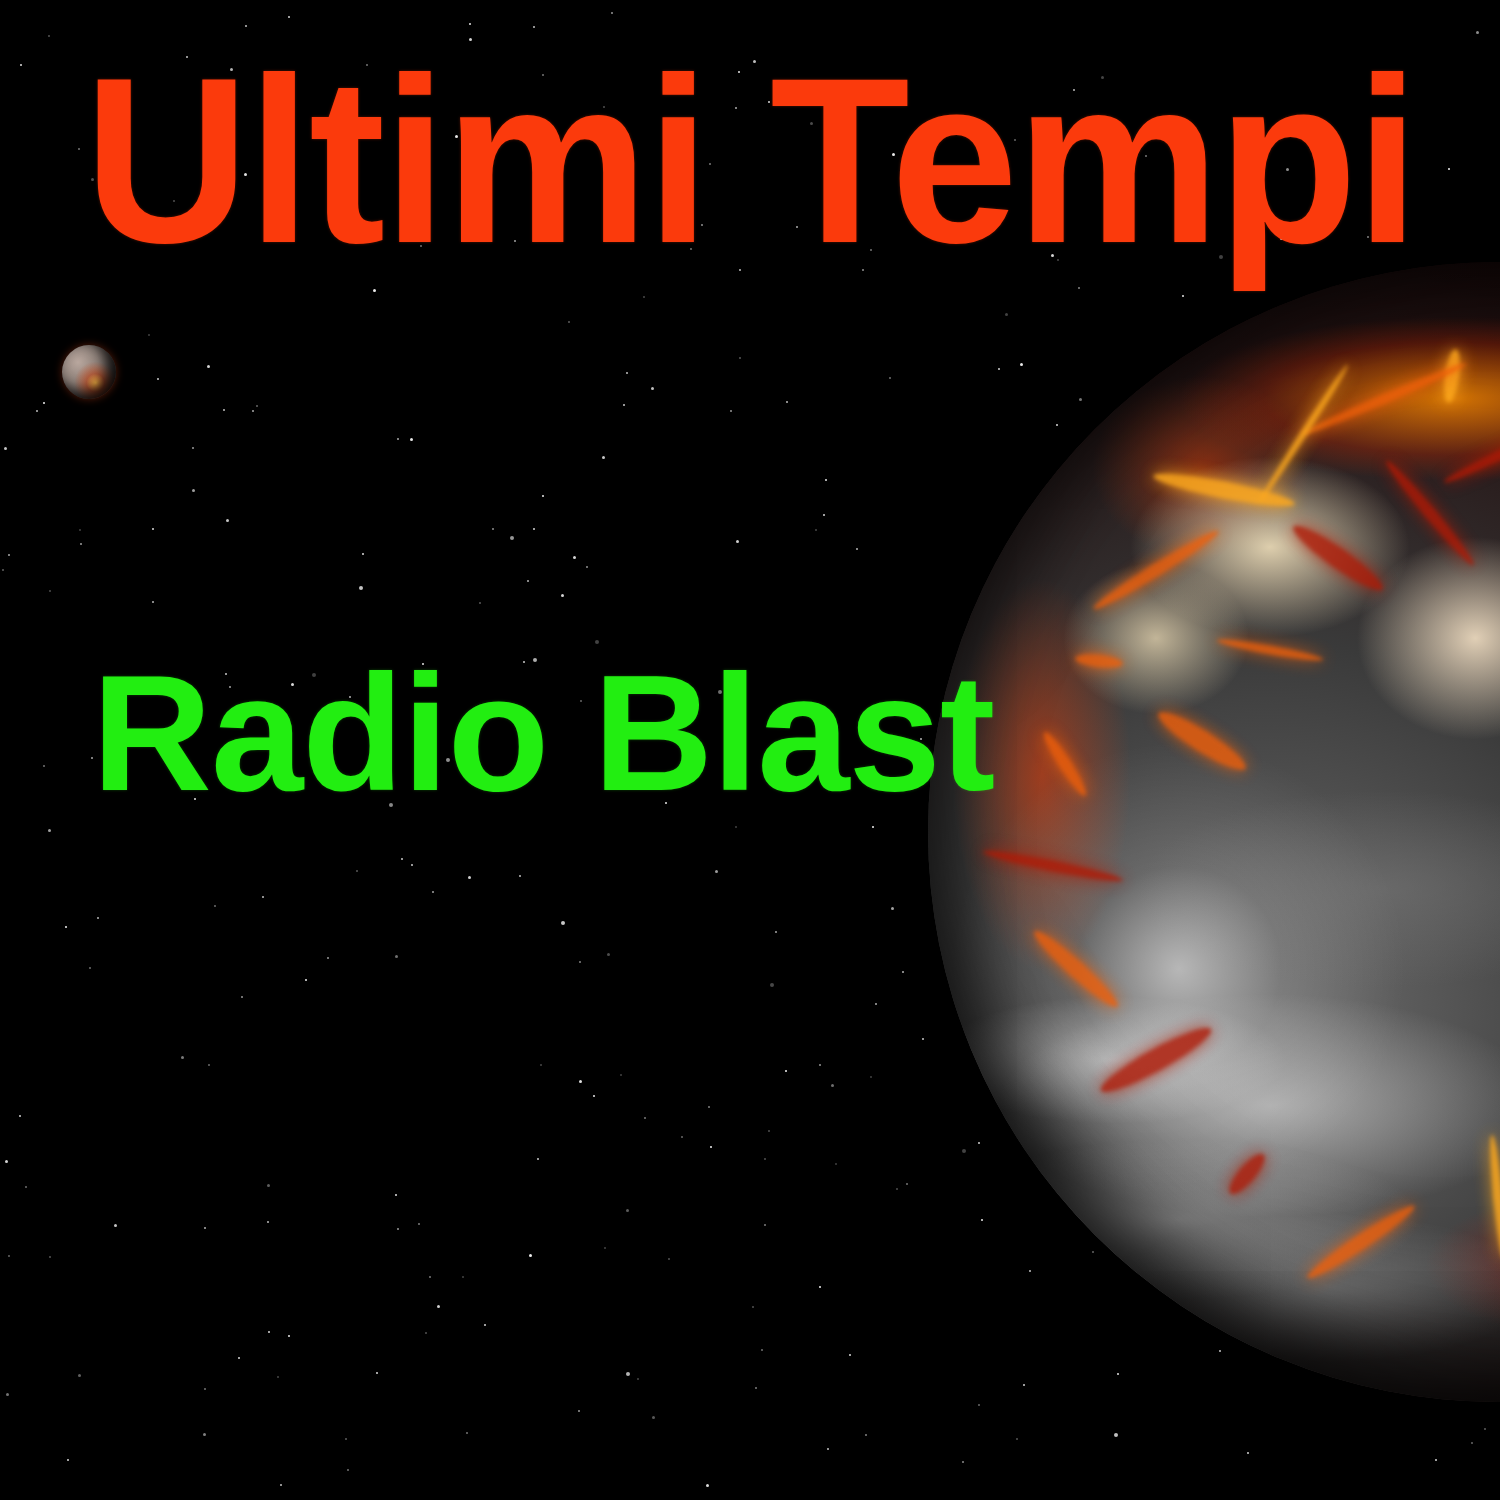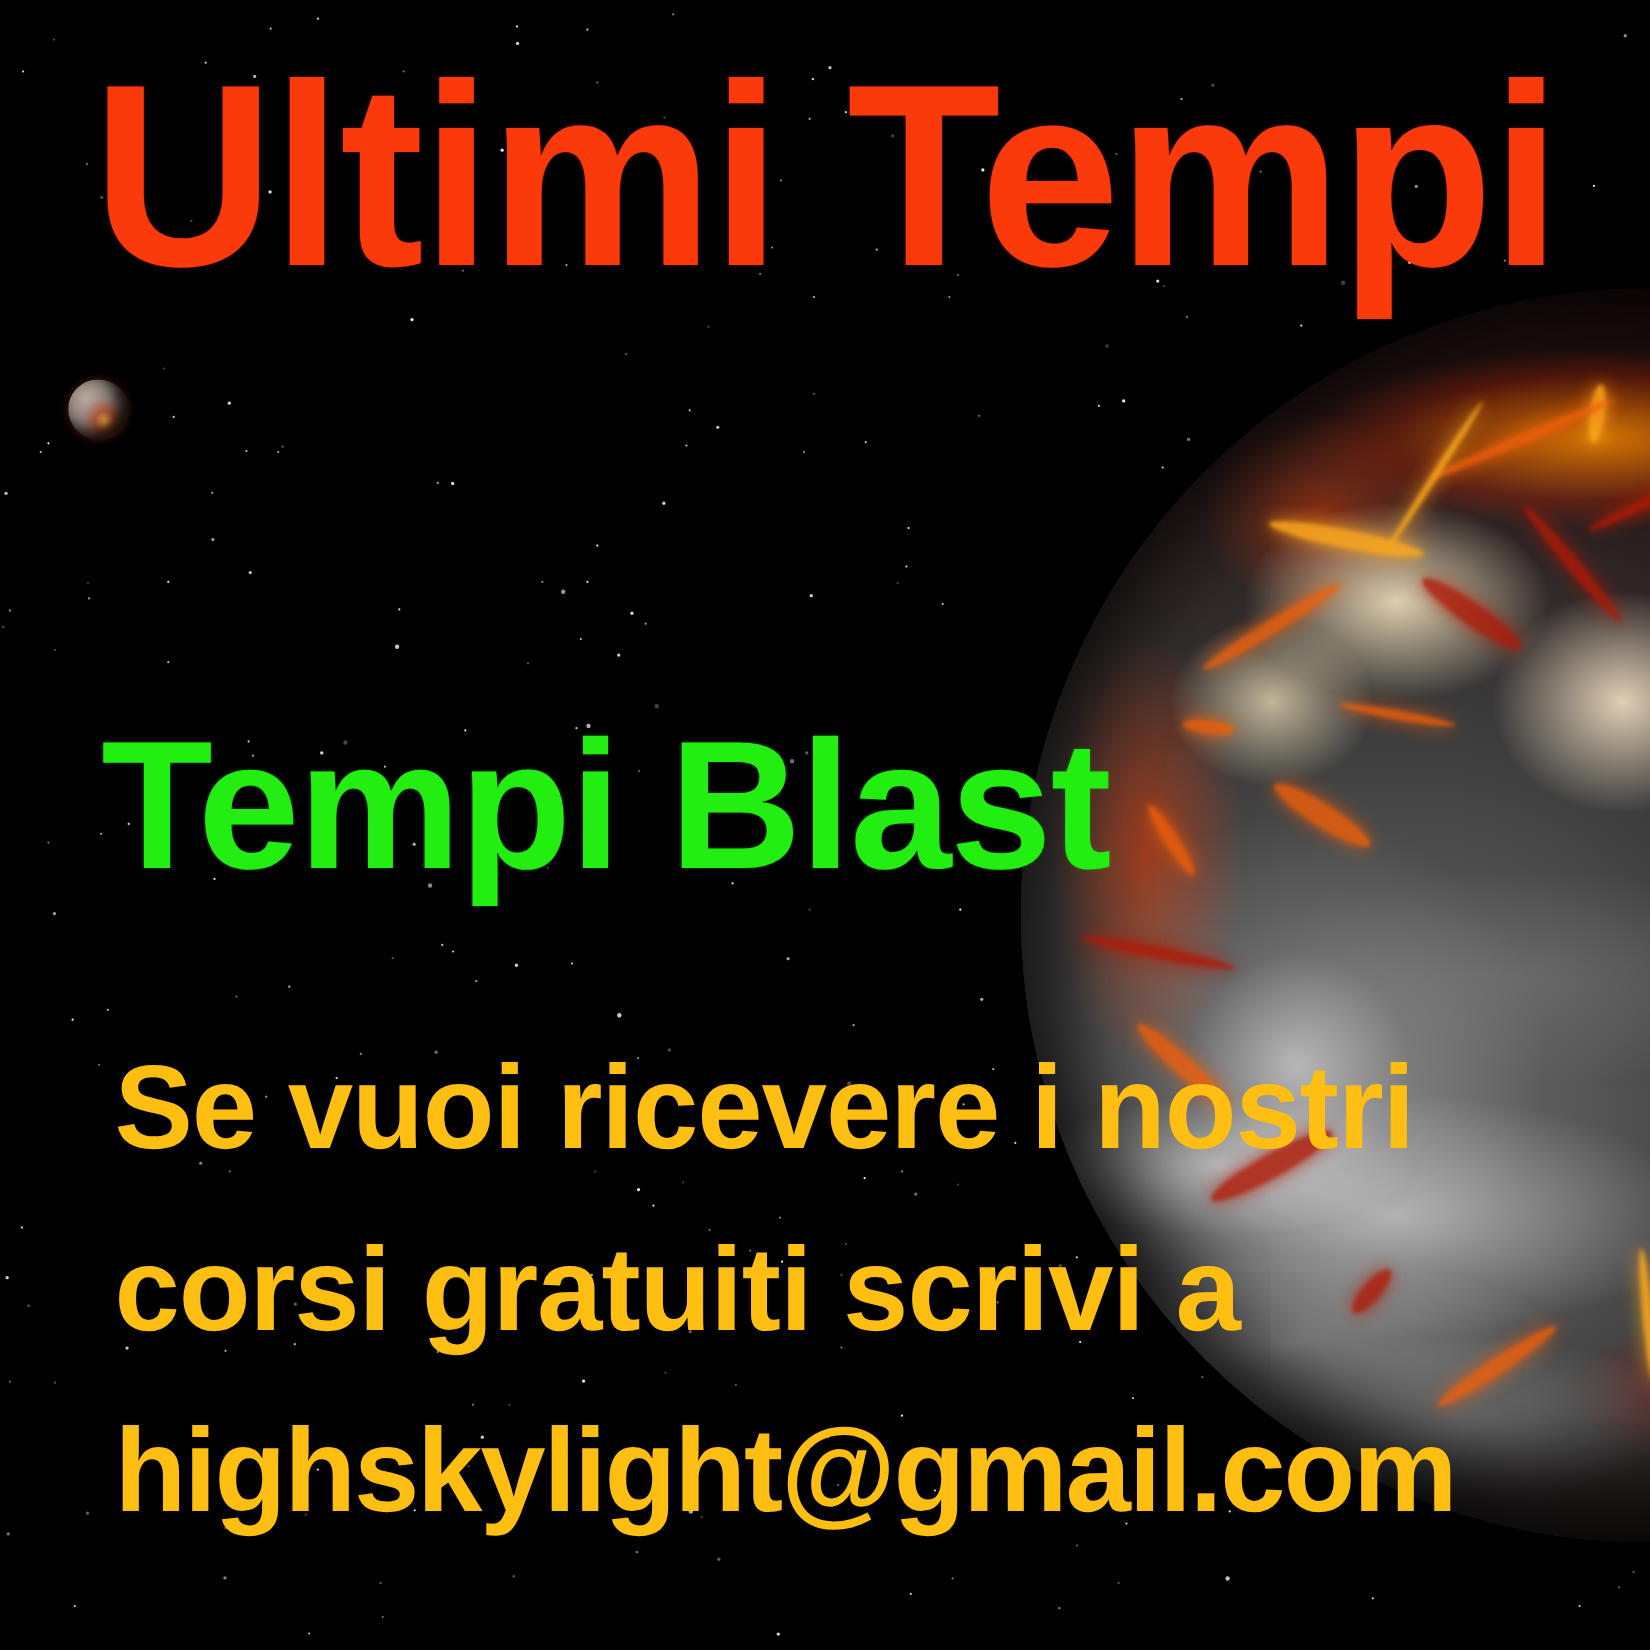--- a/index.html
+++ b/index.html
@@ -433,21 +433,16 @@
           <div class="crack" style="left: 50%; top: 82%; width: 125px; height: 10px; background: rgba(255, 170, 30, 0.95); box-shadow: rgba(255, 170, 30, 0.95) 0px 0px 16px; transform: translate(-50%, -50%) rotate(84.5deg);"></div>
           <div class="crack" style="left: 38%; top: 86%; width: 129px; height: 15px; background: rgba(240, 95, 10, 0.9); box-shadow: rgba(240, 95, 10, 0.9) 0px 0px 16px; transform: translate(-50%, -50%) rotate(146.2deg);"></div>
           <div class="crack" style="left: 28%; top: 80%; width: 51px; height: 17px; background: rgba(175, 25, 5, 0.9); box-shadow: rgba(175, 25, 5, 0.9) 0px 0px 16px; transform: translate(-50%, -50%) rotate(130.3deg);"></div>
           <div class="crack" style="left: 20%; top: 70%; width: 126px; height: 22px; background: rgba(175, 25, 5, 0.9); box-shadow: rgba(175, 25, 5, 0.9) 0px 0px 16px; transform: translate(-50%, -50%) rotate(150.9deg);"></div>
         </div>
     </div>
   </div>
 
   <div class="headline">Ultimi Tempi</div>
 
-  <div class="subhead">Tempi Blast</div>
-
-  <div class="bodytext">
-    <div class="bodyline">Se vuoi ricevere i nostri</div>
-    <div class="bodyline">corsi gratuiti scrivi a</div>
-    <div class="bodyline email">highskylight@gmail.com</div>
-  </div>
+  <div class="subhead">Radio Blast</div>
+
 
 </div>
 
 </body></html>

